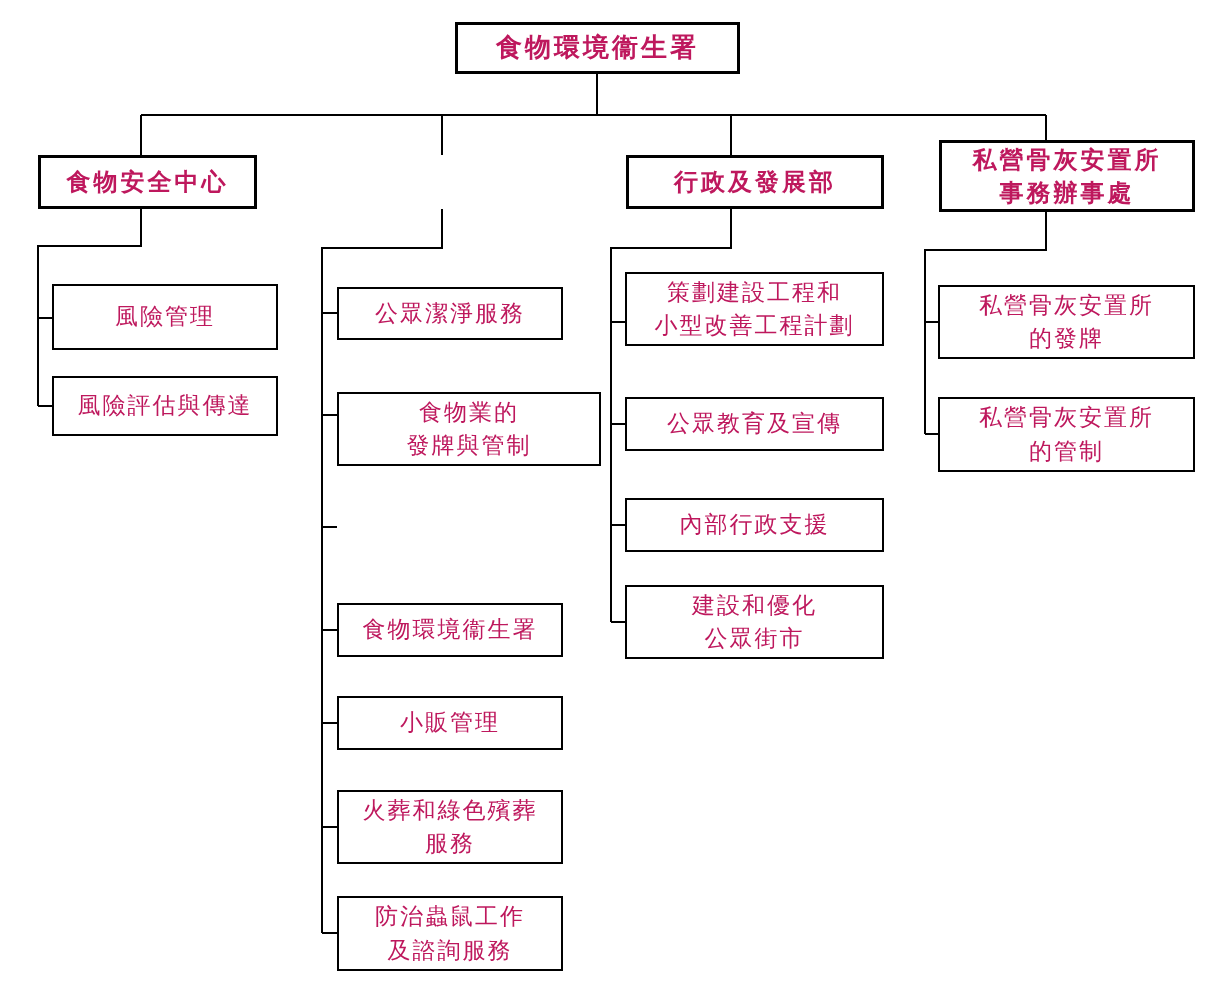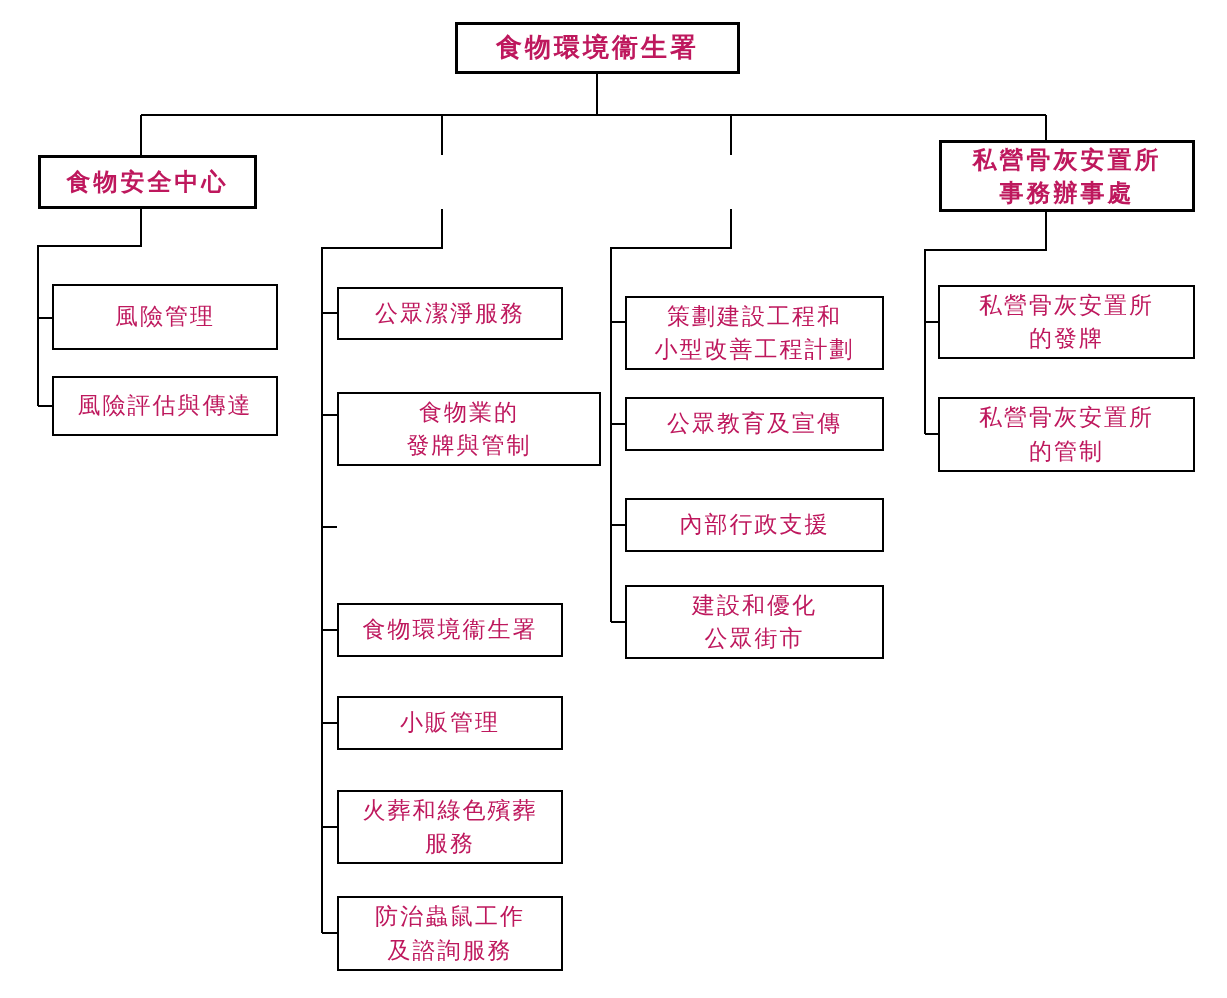--- a/index.html
+++ b/index.html
@@ -55,21 +55,21 @@
   .pos-c1-2 { left: 52px;  top: 376px; width: 226px; height: 60px; }
   
   .pos-c2-1 { left: 337px; top: 287px; width: 226px; height: 53px; }
   .pos-c2-2 { left: 337px; top: 392px; width: 264px; height: 74px; }
   .pos-c2-3 { left: 337px; top: 490px; width: 226px; height: 74px; }
   .pos-c2-4 { left: 337px; top: 603px; width: 226px; height: 54px; }
   .pos-c2-5 { left: 337px; top: 696px; width: 226px; height: 54px; }
   .pos-c2-6 { left: 337px; top: 790px; width: 226px; height: 74px; }
   .pos-c2-7 { left: 337px; top: 896px; width: 226px; height: 75px; }
   
-  .pos-c3-1 { left: 625px; top: 296px; width: 259px; height: 74px; }
+  .pos-c3-1 { left: 625px; top: 272px; width: 259px; height: 74px; }
   .pos-c3-2 { left: 625px; top: 397px; width: 259px; height: 54px; }
   .pos-c3-3 { left: 625px; top: 498px; width: 259px; height: 54px; }
   .pos-c3-4 { left: 625px; top: 585px; width: 259px; height: 74px; }
   
   .pos-c4-1 { left: 938px; top: 285px; width: 257px; height: 74px; }
   .pos-c4-2 { left: 938px; top: 397px; width: 257px; height: 75px; }
 </style>
 </head>
 <body>
 
@@ -106,20 +106,21 @@
 
       <path d="M1046,212 V250 H925 V434"></path>
       <path d="M925,322 H938"></path>
       <path d="M925,434 H938"></path>
     </g>
   </svg>
 
   <div class="box hdr pos-root">食物環境衞生署</div>
 
   <div class="box hdr pos-b1">食物安全中心</div>
+  <div class="box hdr pos-b3">行政及發展部</div>
   <div class="box hdr pos-b4">私營骨灰安置所
 事務辦事處</div>
 
   <div class="box pos-c1-1">風險管理</div>
   <div class="box pos-c1-2">風險評估與傳達</div>
 
   <div class="box pos-c2-1">公眾潔淨服務</div>
   <div class="box pos-c2-2">食物業的
 發牌與管制</div>
   <div class="box pos-c2-4">食物環境衞生署</div>

